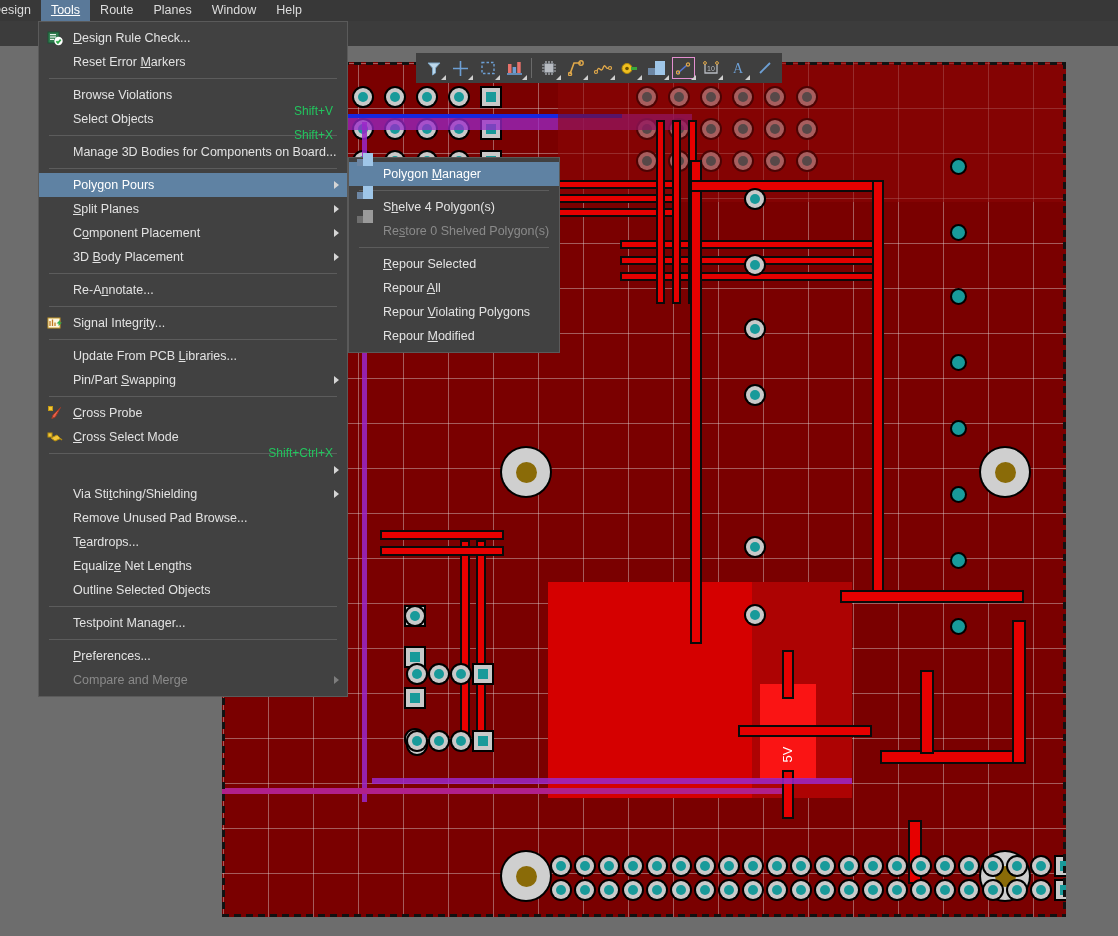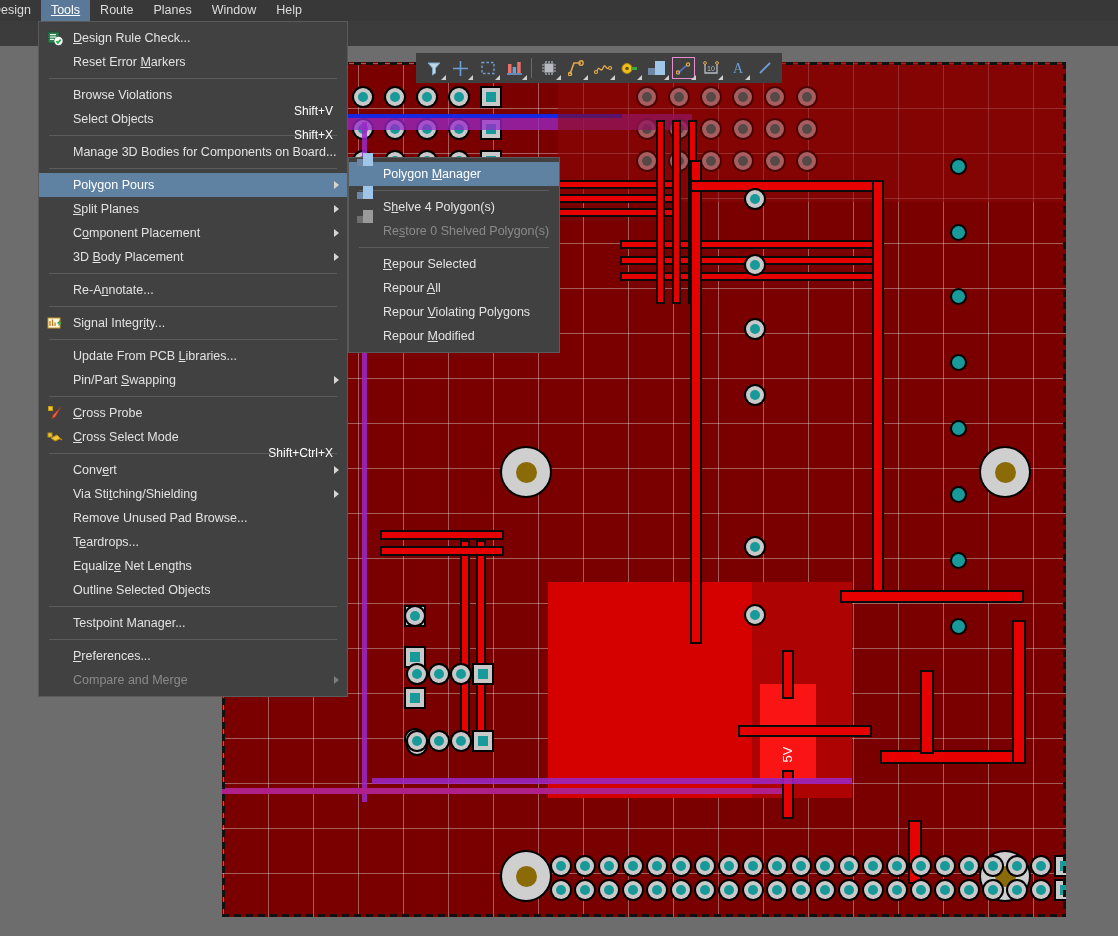--- a/index.html
+++ b/index.html
@@ -118,21 +118,21 @@
     padding: 4px 0;
   }
   #menu-tools { left: 38px; top: 21px; width: 310px; }
   #menu-poly  { left: 348px; top: 157px; width: 212px; }
   .mi {
     position: relative; height: 24px; line-height: 24px;
     padding-left: 34px; padding-right: 14px;
     display: flex; align-items: center; white-space: nowrap;
   }
   .mi .lbl { flex: 1 1 auto; }
-  .mi .sc { color: #ffffff; font-size: 12px; margin-left: 16px; margin-top: 32px; }
+  .mi .sc { color: #22c55e; font-size: 12px; margin-left: 16px; margin-top: 32px; }
   .mi.sel { background: #5f82a3; color: #ffffff; }
   .mi.dis { color: #8a8a8a; }
   .mi .arw {
     position:absolute; right:8px; top:50%; margin-top:-4px;
     width:0;height:0;border-top:4px solid transparent;
     border-bottom:4px solid transparent;border-left:5px solid #d5d5d5;
   }
   .mi.dis .arw { border-left-color:#7d7d7d; }
   .msep { height:1px; background:#5c5c5c; margin:4px 10px 4px 10px; }
   .mi .ico { position:absolute; left:8px; top:50%; margin-top:-8px;
@@ -717,21 +717,20 @@
         <span class="ico"><svg width="16" height="16" viewBox="0 0 16 16">
             <path d="M4 9l6-3 3.5 3.5L8 12z" fill="#f3c63a" stroke="#b68f10"></path>
             <rect x="1" y="4" width="4" height="4" fill="#f3c63a" stroke="#b68f10"></rect>
             <path d="M13 9.5l2 1.5" stroke="#b68f10" stroke-width="1.4"></path>
           </svg></span>
         <span class="lbl"><span class="u">C</span>ross Select Mode</span>
         <span class="sc">Shift+Ctrl+X</span>
       </div>
       <div class="msep"></div>
       <div class="mi">
-        <span class="lbl">Conv<span class="u">e</span>rt</span>
         <span class="arw"></span>
       </div>
       <div class="mi">
         <span class="lbl">Via Sti<span class="u">t</span>ching/Shielding</span>
         <span class="arw"></span>
       </div>
       <div class="mi">
         <span class="lbl">Remove Unused Pad Browse...</span>
       </div>
       <div class="mi">

